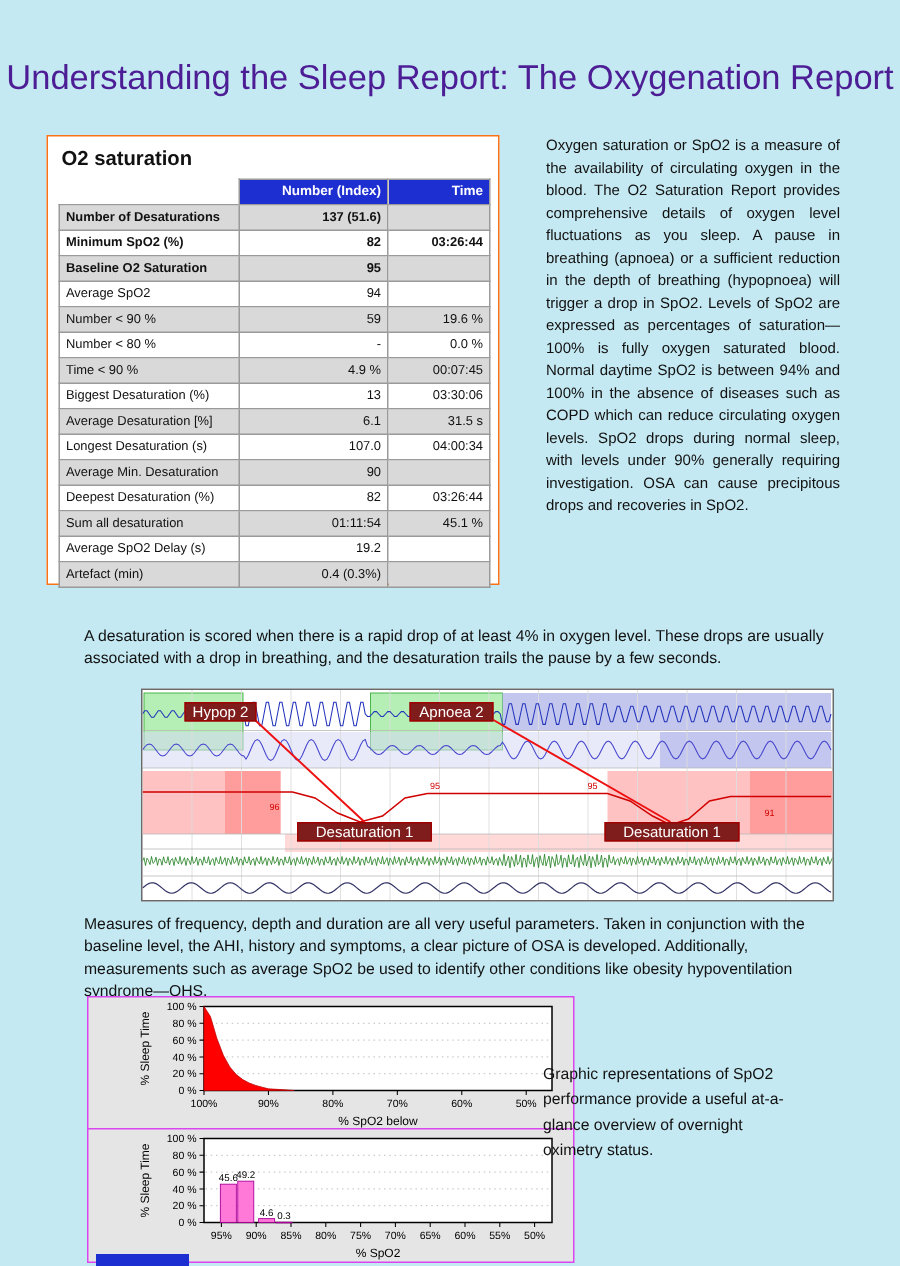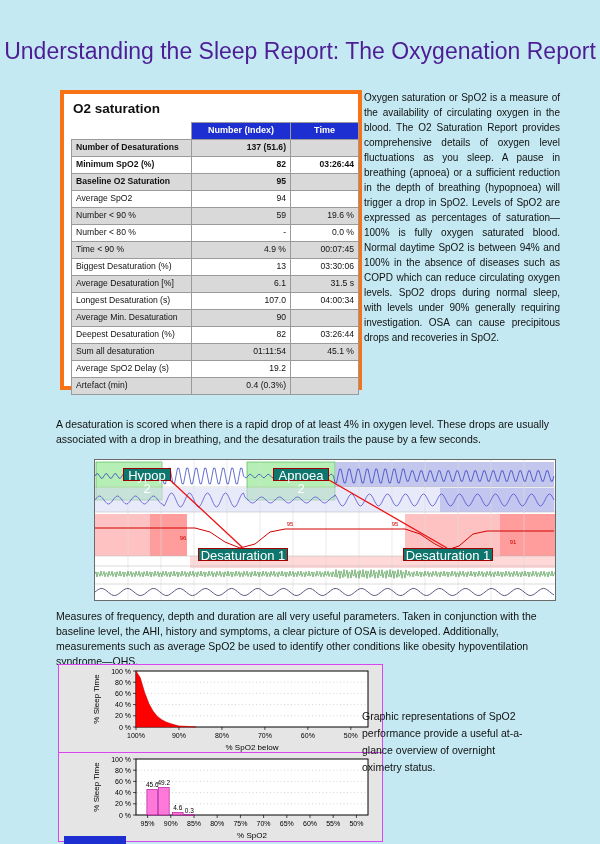--- a/index.html
+++ b/index.html
@@ -8,37 +8,37 @@
     background:#c5e9f2;
     font-family:"Liberation Sans", sans-serif;
     color:#111;
   }
   .page-title{
     position:absolute;top:38px;left:0;width:600px;text-align:center;
     font-size:23px;font-weight:normal;color:#4c1d95;margin:0;
   }
   
   .table-panel{
-    position:absolute;left:60px;top:90px;width:302px;height:300px;
-    background:#fff;border:4px solid #f97316;box-sizing:border-box;
+    position:absolute;left:31px;top:90px;width:302px;height:300px;
+    background:#fff;border:1px solid #f97316;box-sizing:border-box;
   }
   .table-title{font-size:13.5px;font-weight:bold;margin:7px 0 6px 9px;}
   table.o2{
     border-collapse:collapse;margin-left:7px;width:287px;table-layout:fixed;
     font-size:8.6px;
   }
   table.o2 col.c-label{width:120px;}
   table.o2 col.c-num{width:99px;}
   table.o2 col.c-time{width:68px;}
   table.o2 th, table.o2 td{
     border:0.5px solid #9a9a9a;padding:2px 4px;height:12px;line-height:1.1;
     overflow:hidden;white-space:nowrap;
   }
   table.o2 th.blue{
-    background:#1e2fd2;color:#fff;font-weight:bold;text-align:center;font-size:9px;
+    background:#1e2fd2;color:#fff;font-weight:bold;text-align:right;font-size:9px;
   }
   table.o2 th.corner{border:none;background:transparent;}
   table.o2 td:first-child{text-align:left;}
   table.o2 td:nth-child(2), table.o2 td:nth-child(3){text-align:right;}
   table.o2 tr.alt td{background:#d9d9d9;}
   table.o2 tr.bold td{font-weight:bold;}
   
   .intro{
     position:absolute;left:364px;top:90px;width:196px;margin:0;
     font-size:10px;line-height:1.5;text-align:justify;
@@ -50,22 +50,22 @@
     position:absolute;left:362px;top:708px;width:168px;margin:0;
     font-size:10.5px;line-height:1.62;
   }
   
   .signal-chart{
     position:absolute;left:94px;top:459px;width:462px;height:142px;
     background:#fff;border:1px solid #6a6a6a;box-sizing:border-box;
   }
   .signal-chart svg{display:block;}
   .evt{
-    position:absolute;height:13px;background:#0f766e;color:#fff;
-    font-size:13px;line-height:13px;text-align:center;
+    position:absolute;height:13px;background:#7f1d1d;color:#fff;
+    font-size:10px;line-height:13px;text-align:center;
     border:0.5px solid #a00000;box-sizing:border-box;
   }
   
   .dist-chart{
     position:absolute;width:292px;height:88px;background:#e5e5e5;
     border:1px solid #d946ef;box-sizing:content-box;padding-left:31px;
   }
   .chart-a{left:58px;top:664px;}
   .chart-b{left:58px;top:752px;}
   .footer-bar{

